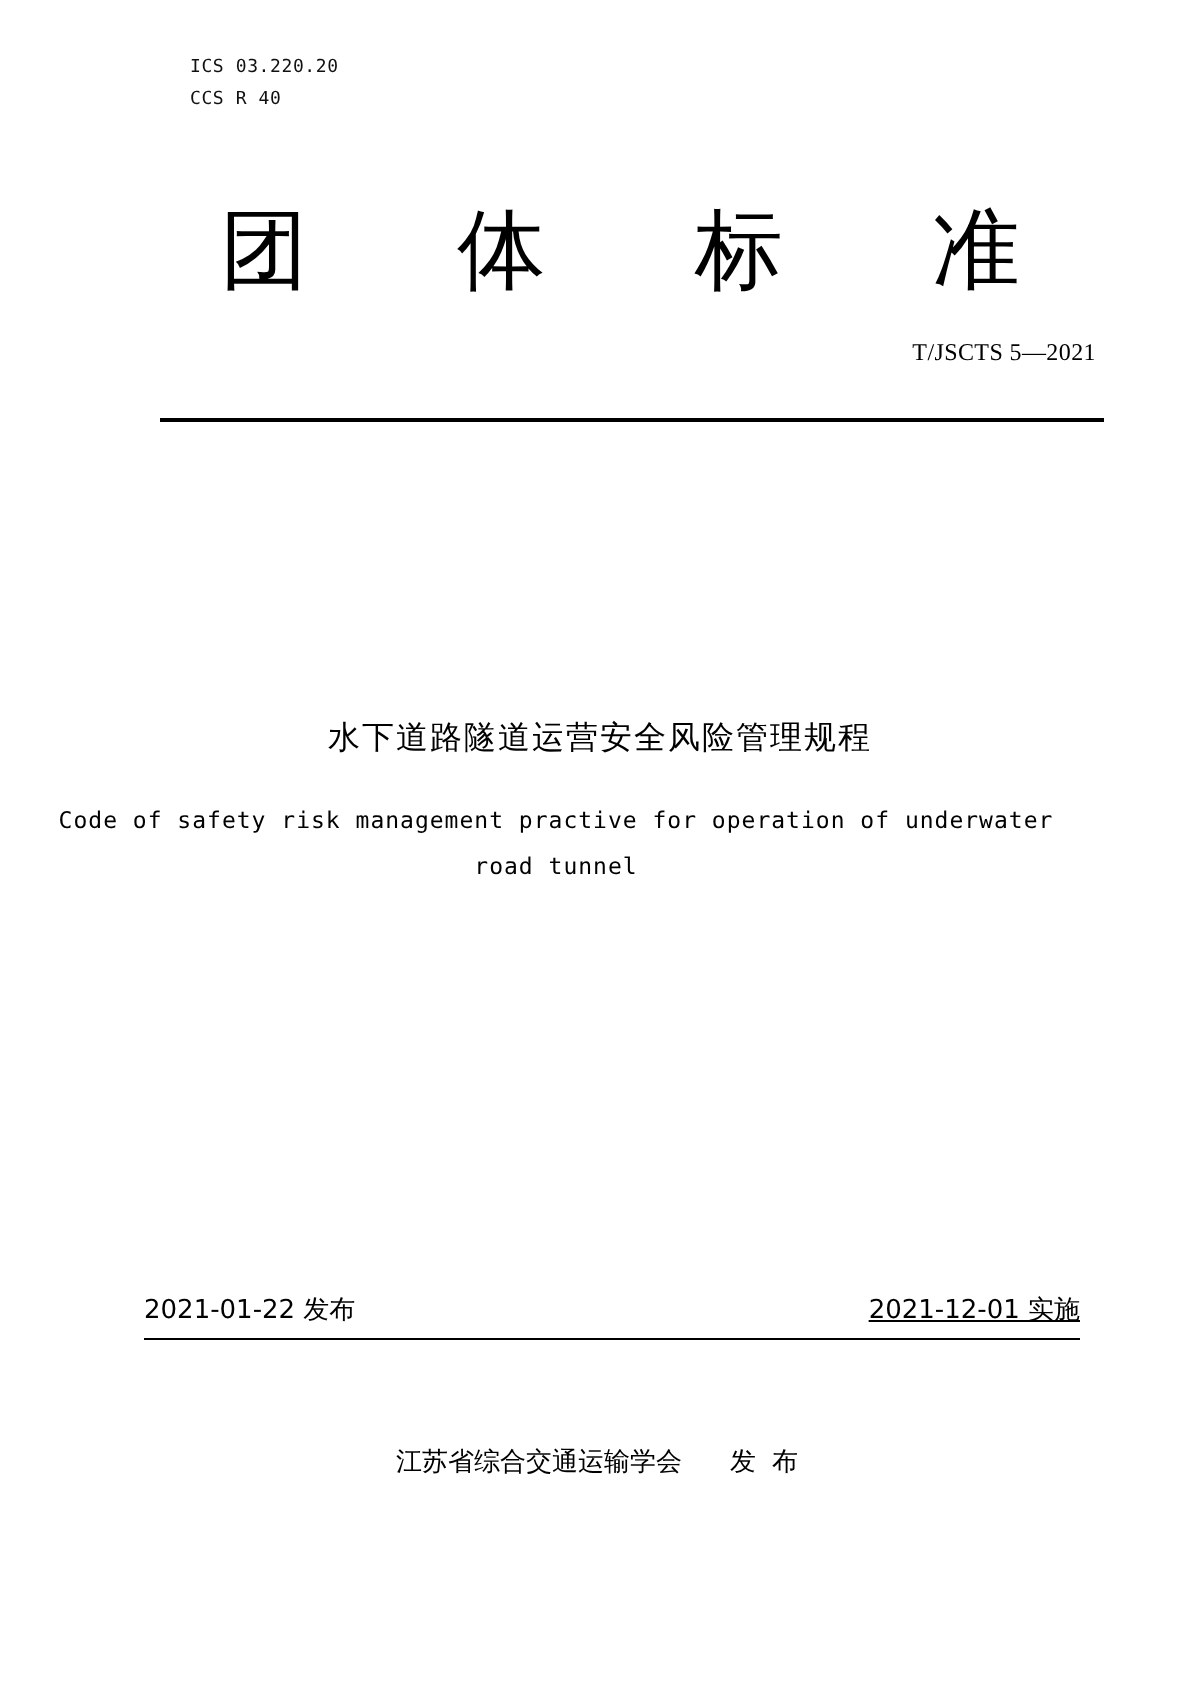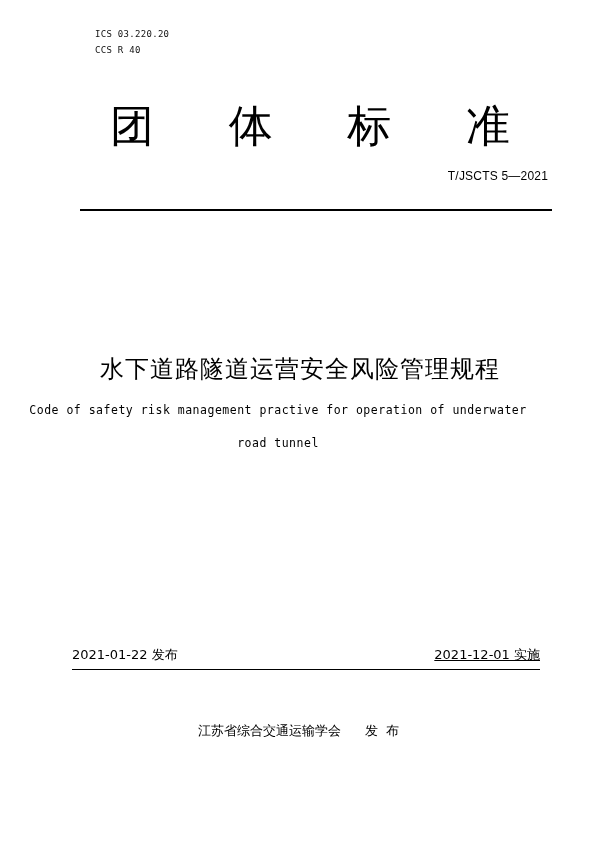--- a/index.html
+++ b/index.html
@@ -32,53 +32,53 @@
       display: flex;
       justify-content: space-between;
       font-family: "DejaVu Sans", sans-serif;
       font-size: 44px;
       line-height: 56px;
     }
     .big-title span { display: block; }
     .std-number {
       top: 169px;
       right: 52px;
-      font-family: Liberation Sans, sans-serif;
+      font-family: Liberation Serif, serif;
       font-size: 12px;
       letter-spacing: 0.2px;
       white-space: nowrap;
     }
     .rule-thick {
       top: 209px;
       left: 80px;
       width: 472px;
       height: 2px;
       background: #000;
     }
     .cn-title {
       top: 351px;
       left: 0;
       width: 600px;
       text-align: center;
-      font-size: 24px;
+      font-size: 16px;
       line-height: 36px;
       letter-spacing: 1px;
       white-space: nowrap;
     }
     .en-title {
       left: 0;
       width: 556px;
       text-align: center;
       font-family: "DejaVu Sans Mono", monospace;
       font-size: 11.5px;
       letter-spacing: 0.5px;
       white-space: nowrap;
     }
     .en-title.l1 { top: 403px; }
-    .en-title.l2 { top: 436px; text-align: center; }
+    .en-title.l2 { top: 426px; text-align: center; }
     .date-left {
       top: 646px;
       left: 72px;
       font-size: 13px;
       white-space: nowrap;
     }
     .date-right {
       top: 646px;
       right: 60px;
       font-size: 13px;

